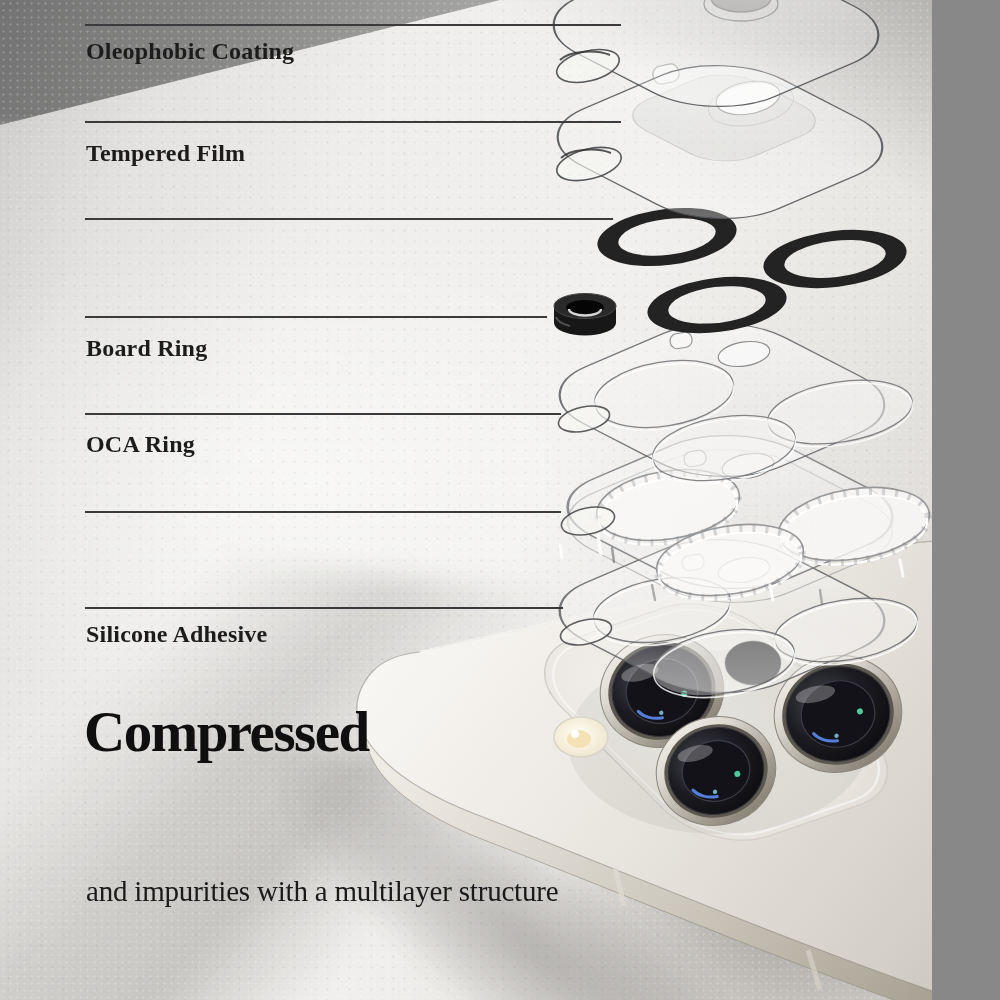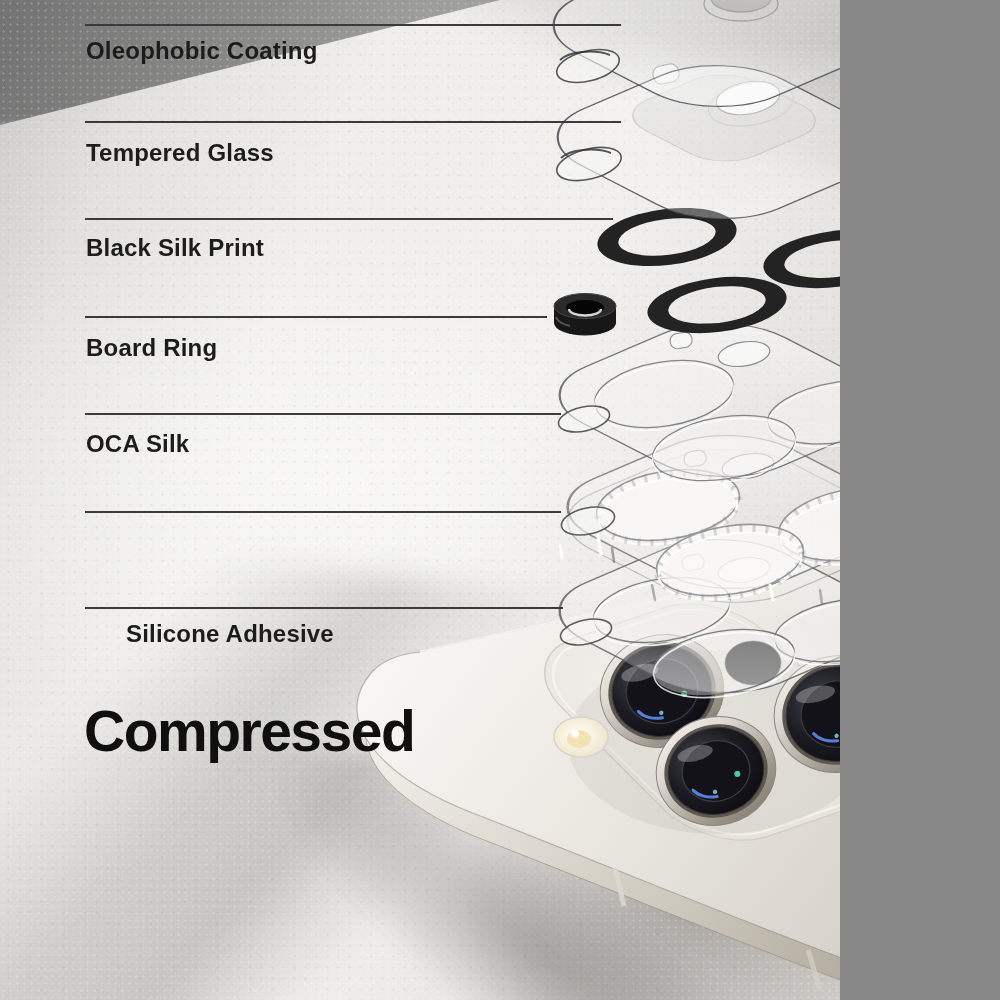--- a/index.html
+++ b/index.html
@@ -1,18 +1,18 @@
 <!DOCTYPE html>
 <html><head>
 <meta charset="utf-8">
 <style>
   html,body{margin:0;padding:0;background:#888;}
   .canvas{
-    position:relative;width:840px;height:1000px;overflow:hidden;
-    font-family:Liberation Sans, sans-serif;
+    position:relative;width:932px;height:1000px;overflow:hidden;
+    font-family:Liberation Serif, serif;
     background:linear-gradient(112deg,#c9c8c6 0%,#e2e1df 14%,#efeeec 32%,#f1f0ee 55%,#e7e5e2 74%,#d7d4d0 100%);
   }
   .bg{position:absolute;pointer-events:none;}
   .wedge-tl{left:-20px;top:-20px;width:600px;height:150px;
     background:linear-gradient(115deg,#707070 0%,#8b8b8a 45%,#a3a3a2 75%);
     clip-path:polygon(0 0,100% 0,0 100%);filter:blur(7px);}
   .shade-tr{right:-60px;top:-60px;width:520px;height:280px;
     background:linear-gradient(205deg,rgba(118,118,116,.65),rgba(118,118,116,0) 55%);
     filter:blur(12px);}
   .glow-mid{left:-120px;top:220px;width:860px;height:520px;
@@ -264,26 +264,26 @@
 
   <div class="leader-line" style="top:24px;width:536px;"></div>
   <div class="leader-line" style="top:121px;width:536px;"></div>
   <div class="leader-line" style="top:218px;width:528px;"></div>
   <div class="leader-line" style="top:316px;width:462px;"></div>
   <div class="leader-line" style="top:413px;width:476px;"></div>
   <div class="leader-line" style="top:511px;width:476px;"></div>
   <div class="leader-line" style="top:607px;width:478px;"></div>
 
   <div class="callout-label" style="top:36px;">Oleophobic Coating</div>
-  <div class="callout-label" style="top:138px;">Tempered Glass</div>
-  <div class="callout-label" style="top:233px;">Black Silk Print</div>
+  <div class="callout-label" style="top:138px;">Tempered Film</div>
   <div class="callout-label" style="top:333px;">Board Ring</div>
-  <div class="callout-label" style="top:429px;">OCA Silk</div>
-  <div class="callout-label" style="top:619px;margin-left:40px;">Silicone Adhesive</div>
+  <div class="callout-label" style="top:429px;">OCA Ring</div>
+  <div class="callout-label" style="top:619px;">Silicone Adhesive</div>
 
   <h1 class="headline">
       <span>Compressed</span>
     </h1>
 
   <p class="description">
+      <span>and impurities with a multilayer structure</span>
     </p>
 
 </div>
 
 </body></html>

